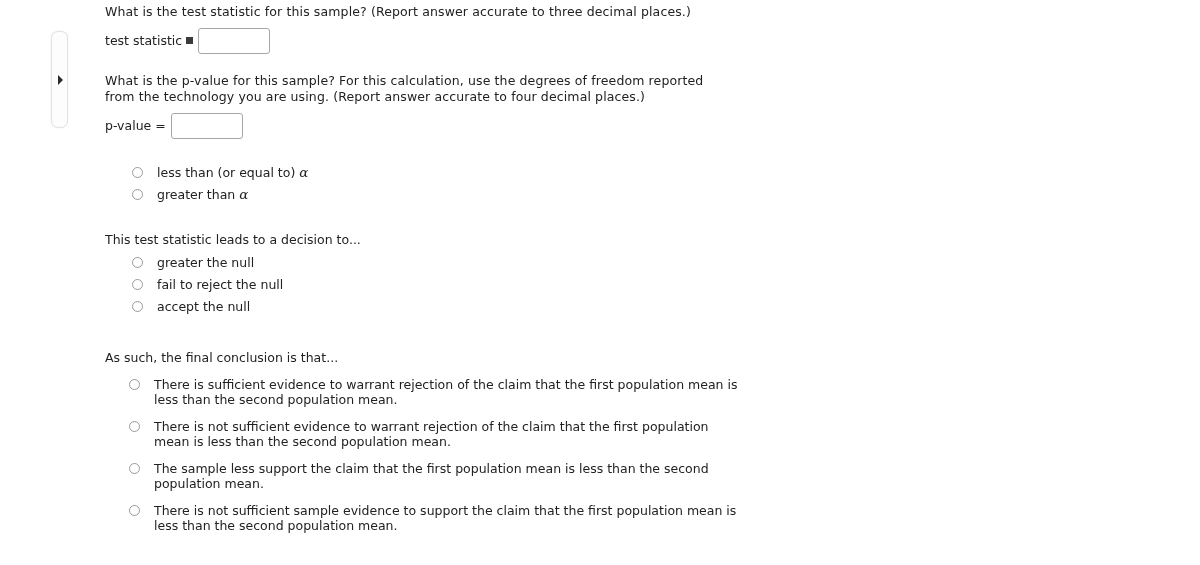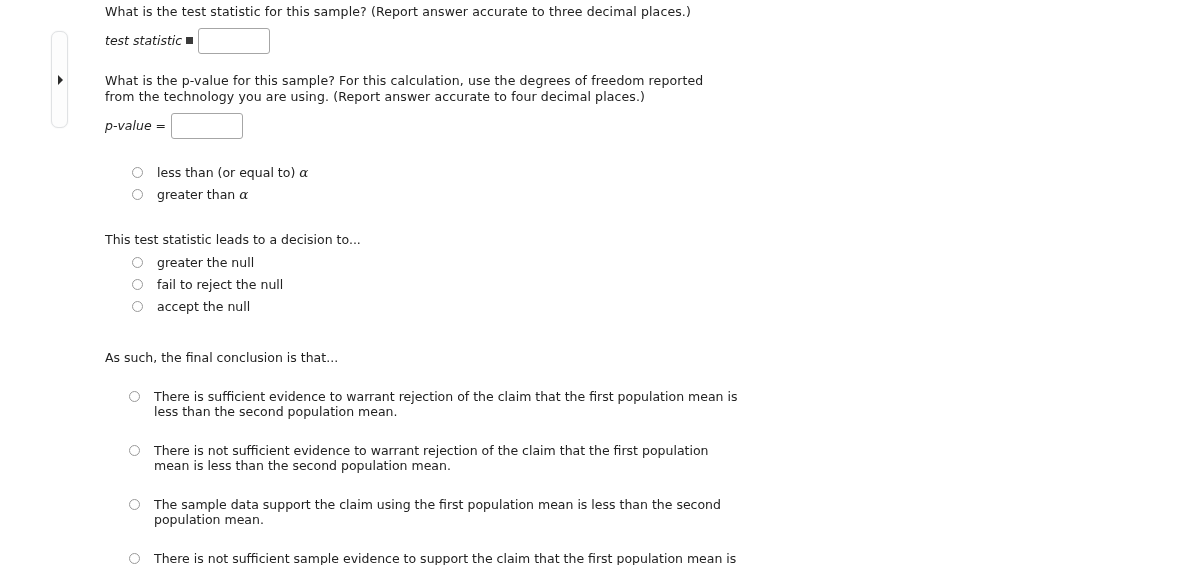--- a/index.html
+++ b/index.html
@@ -63,21 +63,20 @@
   
   .answer-row {
     display: flex;
     align-items: center;
     margin-top: 6px;
     height: 28px;
   }
   .answer-label {
     line-height: 16px;
     white-space: nowrap;
-    font-style: italic;
   }
   .eq-box {
     display: inline-block;
     margin: 0 5px 0 4px;
     width: 7px;
     height: 7px;
     background: #3a3a3a;
     vertical-align: middle;
   }
   .eq-plain {
@@ -124,21 +123,21 @@
   .option .otext {
     line-height: 15px;
     color: #222;
   }
 
   
   .indent-1 { margin-left: 27px; }
   .indent-2 { margin-left: 24px; }
 
   
-  .option.wide { margin-top: 23px; }
+  .option.wide { margin-top: 11px; }
   .option.wide .otext {
     max-width: 590px;
     line-height: 15.5px;
   }
 
   .alpha {
     font-family: "DejaVu Serif", "Liberation Serif", serif;
     font-style: italic;
     font-size: 13.5px;
   }
@@ -219,21 +218,21 @@
       <li class="option wide">
         <span class="radio"></span>
         <span class="otext">There is sufficient evidence to warrant rejection of the claim that the first population mean is less than the second population mean.</span>
       </li>
       <li class="option wide">
         <span class="radio"></span>
         <span class="otext">There is not sufficient evidence to warrant rejection of the claim that the first population mean is less than the second population mean.</span>
       </li>
       <li class="option wide">
         <span class="radio"></span>
-        <span class="otext">The sample data support the claim using the first population mean is less than the second population mean.</span>
+        <span class="otext">The sample less support the claim that the first population mean is less than the second population mean.</span>
       </li>
       <li class="option wide">
         <span class="radio"></span>
         <span class="otext">There is not sufficient sample evidence to support the claim that the first population mean is less than the second population mean.</span>
       </li>
     </ul>
   </div>
 
 </div>
 

